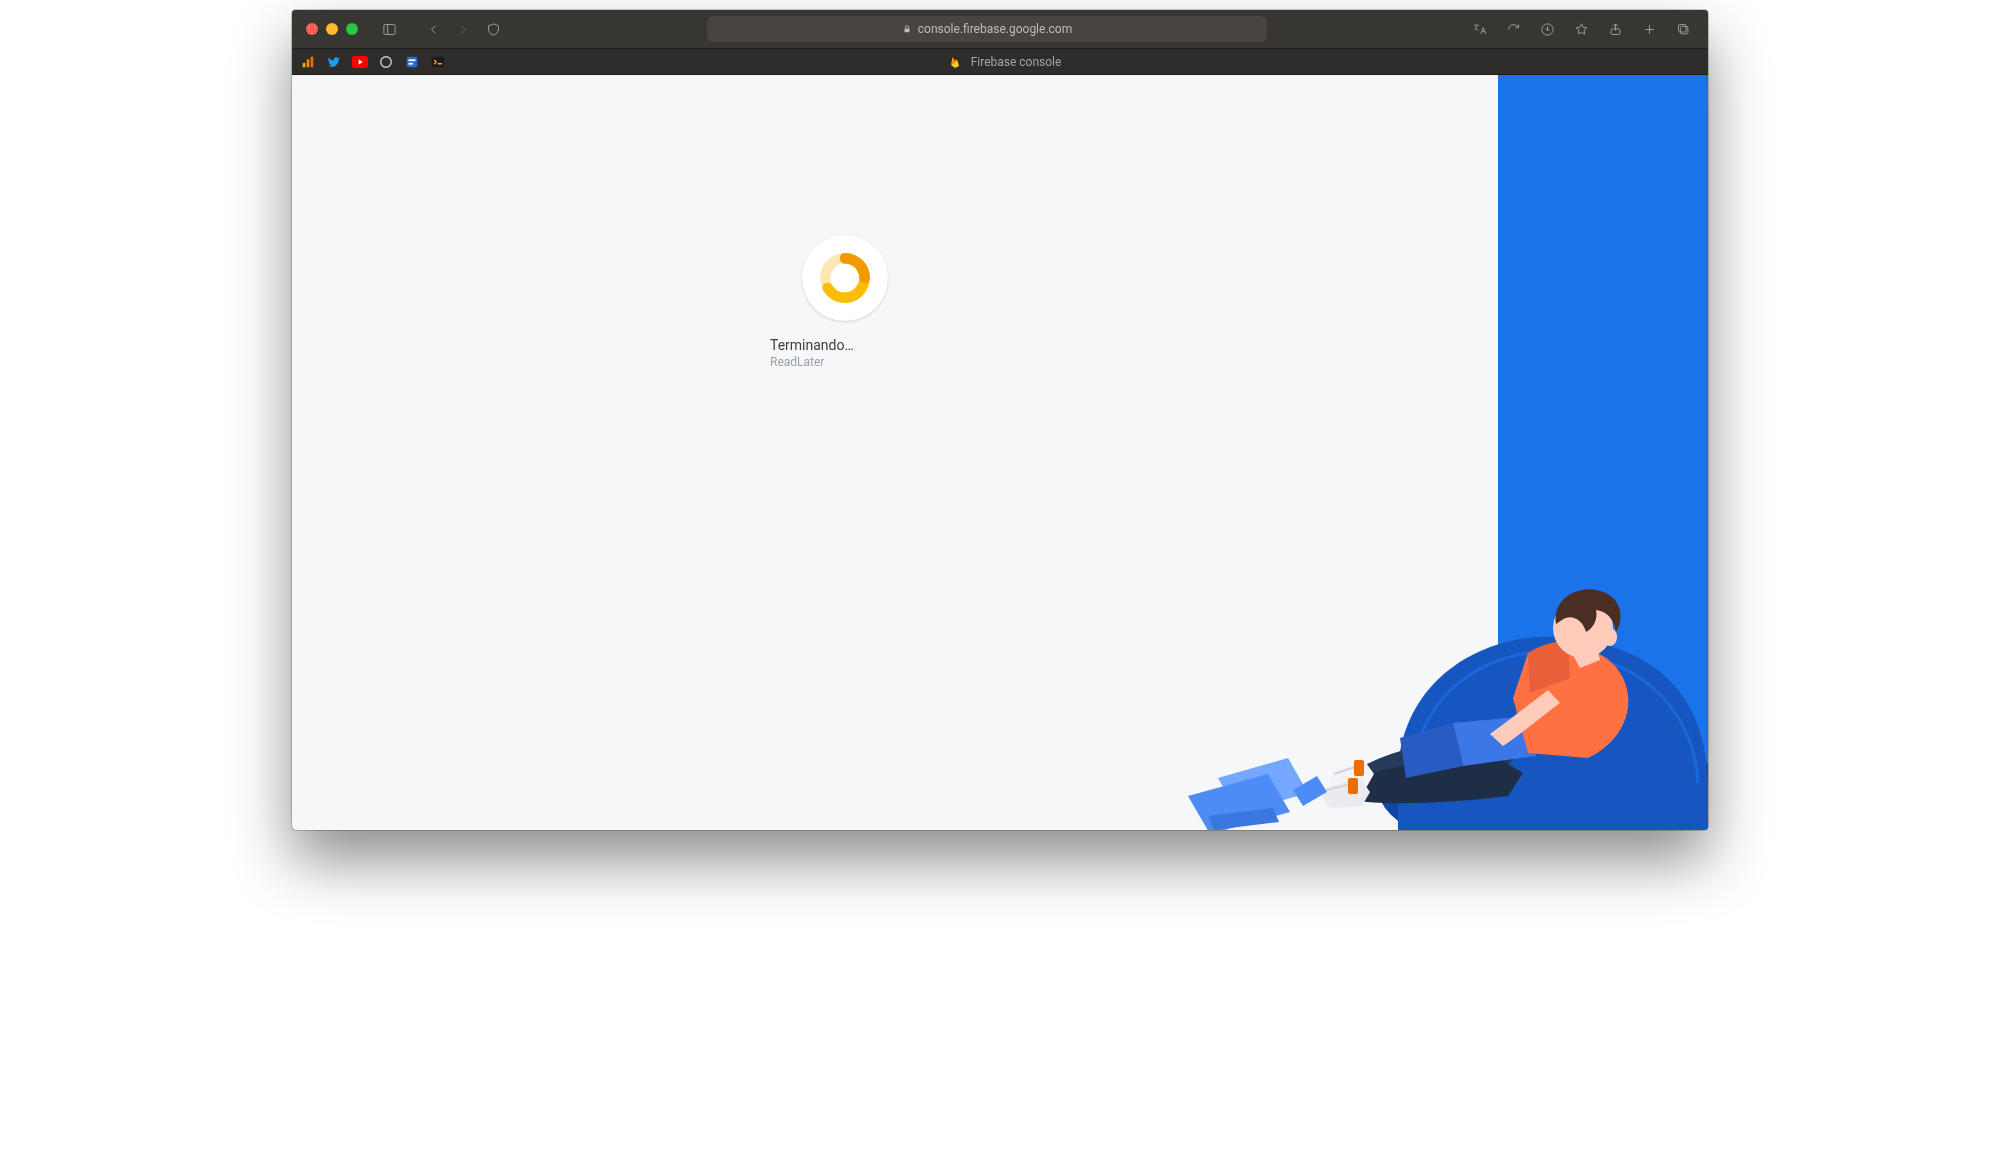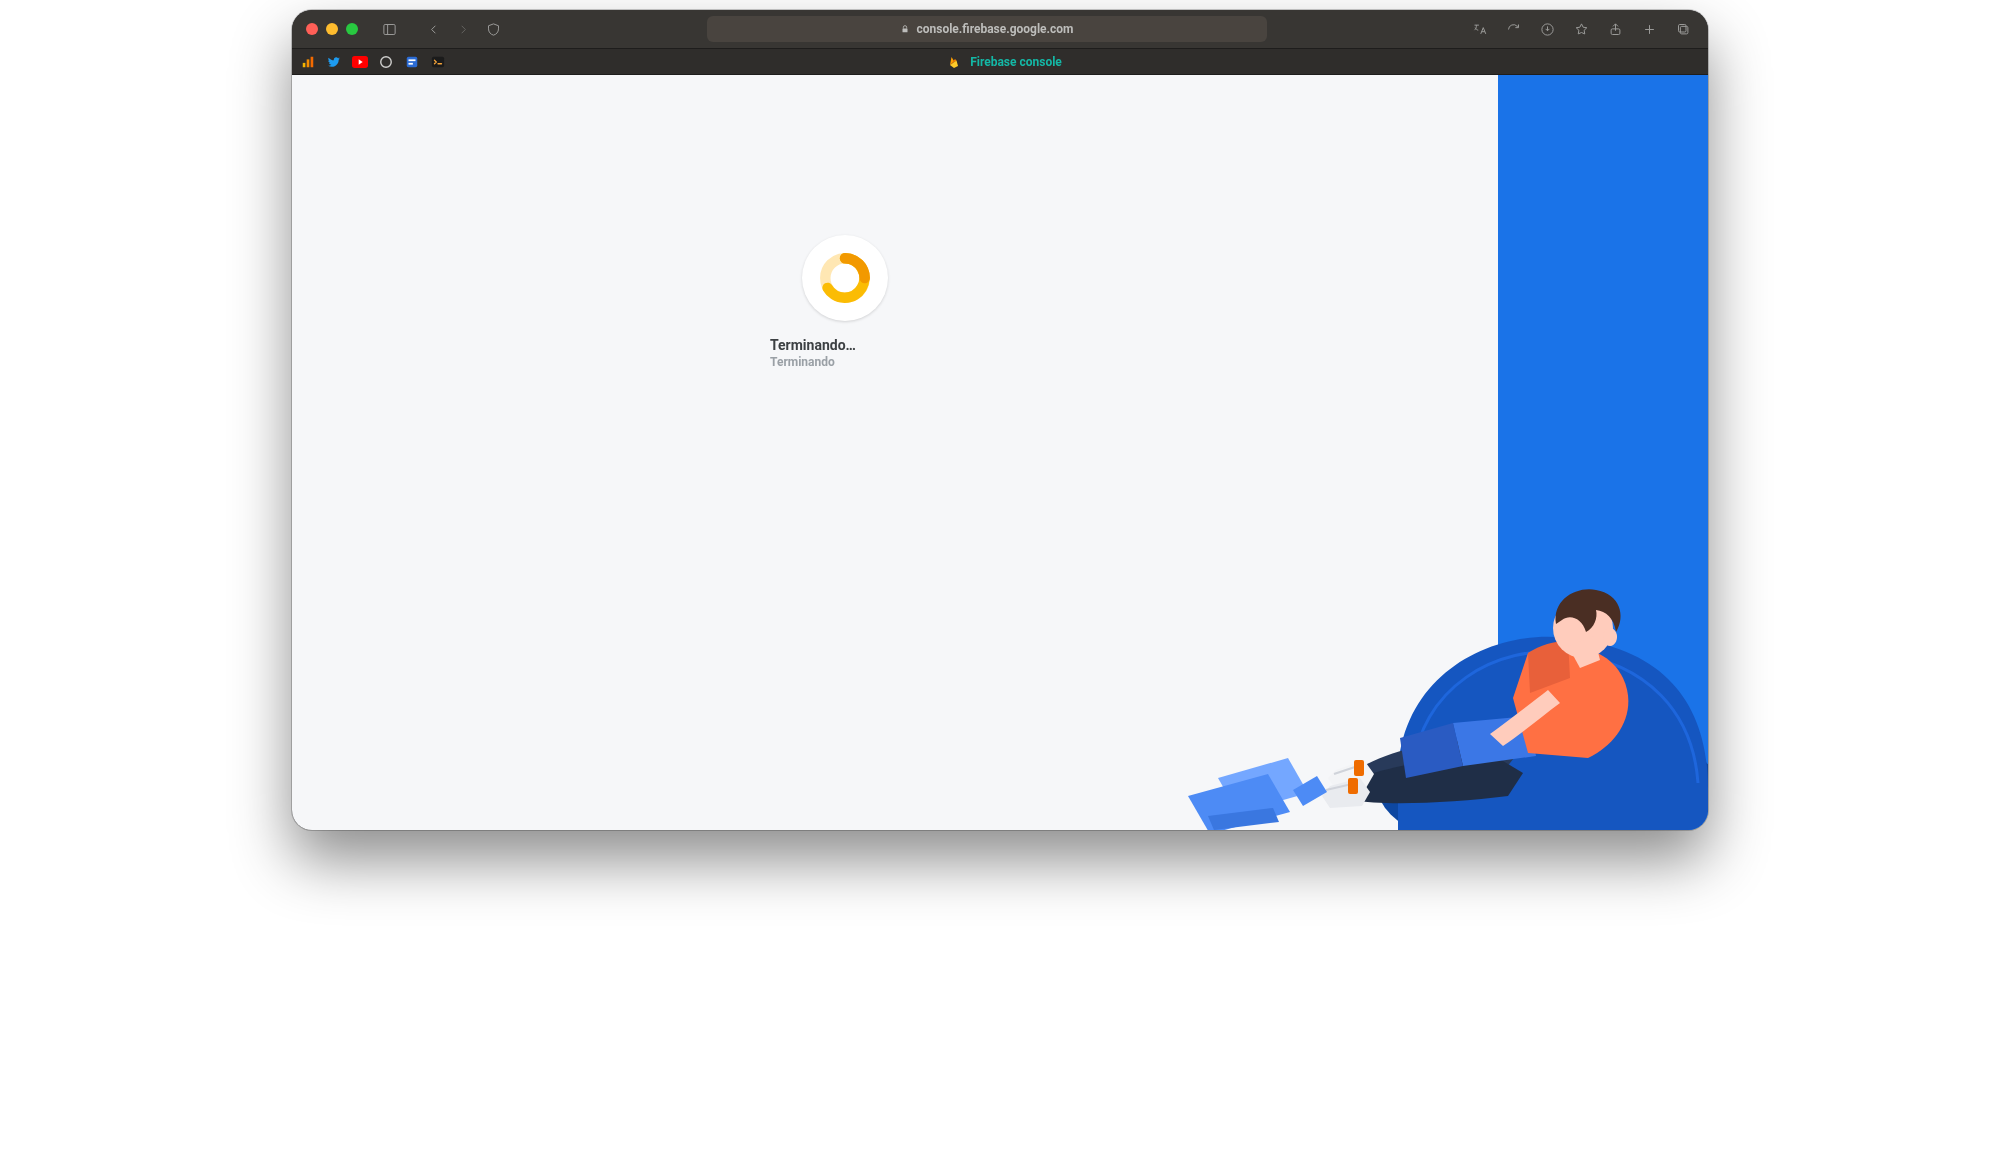--- a/index.html
+++ b/index.html
@@ -8,28 +8,27 @@
     font-family: -apple-system, BlinkMacSystemFont, "Segoe UI", Roboto, Helvetica, Arial, sans-serif;
     background: transparent;
     display: flex;
     align-items: flex-start;
     justify-content: center;
   }
   .mac-window {
     width: 1416px;
     height: 820px;
     margin: 10px;
-    border-radius: 20px;
+    border-radius: 4px;
     overflow: hidden;
     box-shadow: 0 30px 60px rgba(0,0,0,.45), 0 0 0 1px rgba(0,0,0,.2);
     background: #2a2a2c;
     position: relative;
     display: flex;
     flex-direction: column;
-    font-weight: bold;
   }
   
   .toolbar {
     height: 38px;
     background: #383633;
     display: flex;
     align-items: center;
     padding: 0 14px;
     gap: 8px;
     color: #9a9a98;
@@ -61,21 +60,21 @@
   .tabstrip {
     height: 26px;
     background: #2f2d2b;
     display:flex;
     align-items:center;
     border-top:1px solid #1e1d1c;
   }
   .fav-row { display:flex; align-items:center; height:100%; padding-left:4px; }
   .fav { width:24px; height:24px; display:flex; align-items:center; justify-content:center; margin-right:2px;}
   .tab-title {
-    flex:1; text-align:center; font-size:12px; color:#14b8a6;
+    flex:1; text-align:center; font-size:12px; color:#a3a3a3;
     display:flex; align-items:center; justify-content:center; gap:10px;
   }
   .fire-icon {
     width:12px; height:12px;
   }
   
   .content {
     position: relative;
     flex:1;
     background:#f6f7f9;
@@ -250,21 +249,21 @@
 
     <div class="loading">
       <div class="spinner-wrap">
         <svg width="58" height="58" viewBox="0 0 100 100">
           <circle cx="50" cy="50" r="34" fill="none" stroke="#ffe7b3" stroke-width="18"></circle>
           <path d="M50 16 A34 34 0 1 1 20 67" fill="none" stroke="#fbbc04" stroke-width="18" stroke-linecap="round"></path>
           <path d="M50 16 A34 34 0 0 1 84 50" fill="none" stroke="#f29900" stroke-width="18" stroke-linecap="round"></path>
         </svg>
       </div>
       <div class="status">Terminando…</div>
-      <div class="proj">Terminando</div>
+      <div class="proj">ReadLater</div>
     </div>
 
     <div class="illus">
       <svg viewBox="0 0 540 320">
 
         <ellipse cx="380" cy="270" rx="170" ry="70" fill="#0d47a1"></ellipse>
         <path d="M230 260 C230 160 320 110 400 120 C500 130 540 190 540 270 L540 320 L230 320 Z" fill="#1556c0"></path>
         <path d="M245 255 C250 170 330 125 400 135 C480 145 525 195 530 265" fill="none" stroke="#1e66dc" stroke-width="3"></path>
 
         <path d="M185 255 C210 235 270 220 320 220 L350 235 L330 260 C280 268 220 272 190 268 Z" fill="#283a5a"></path>

